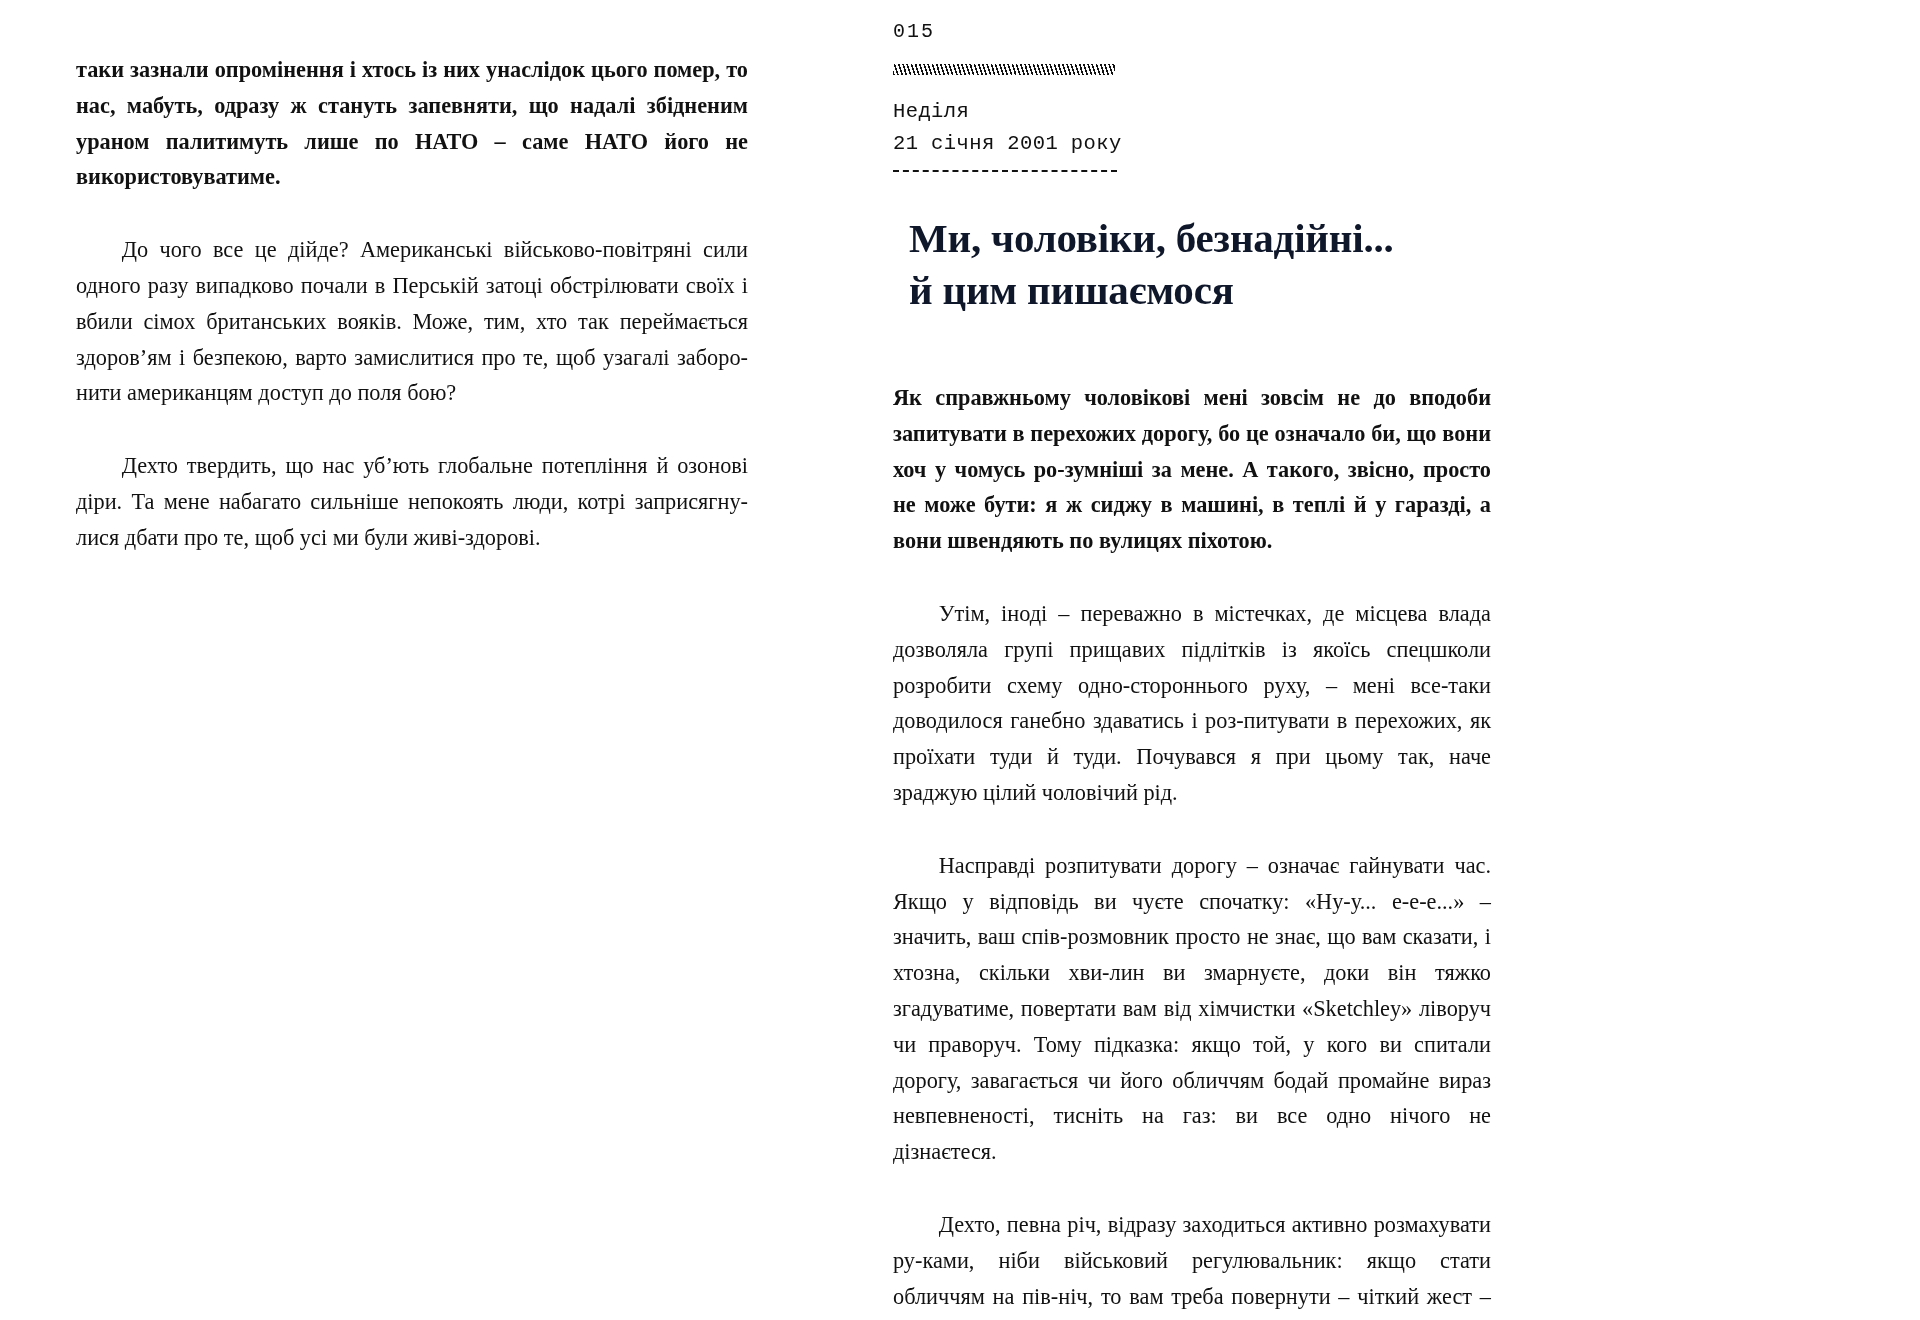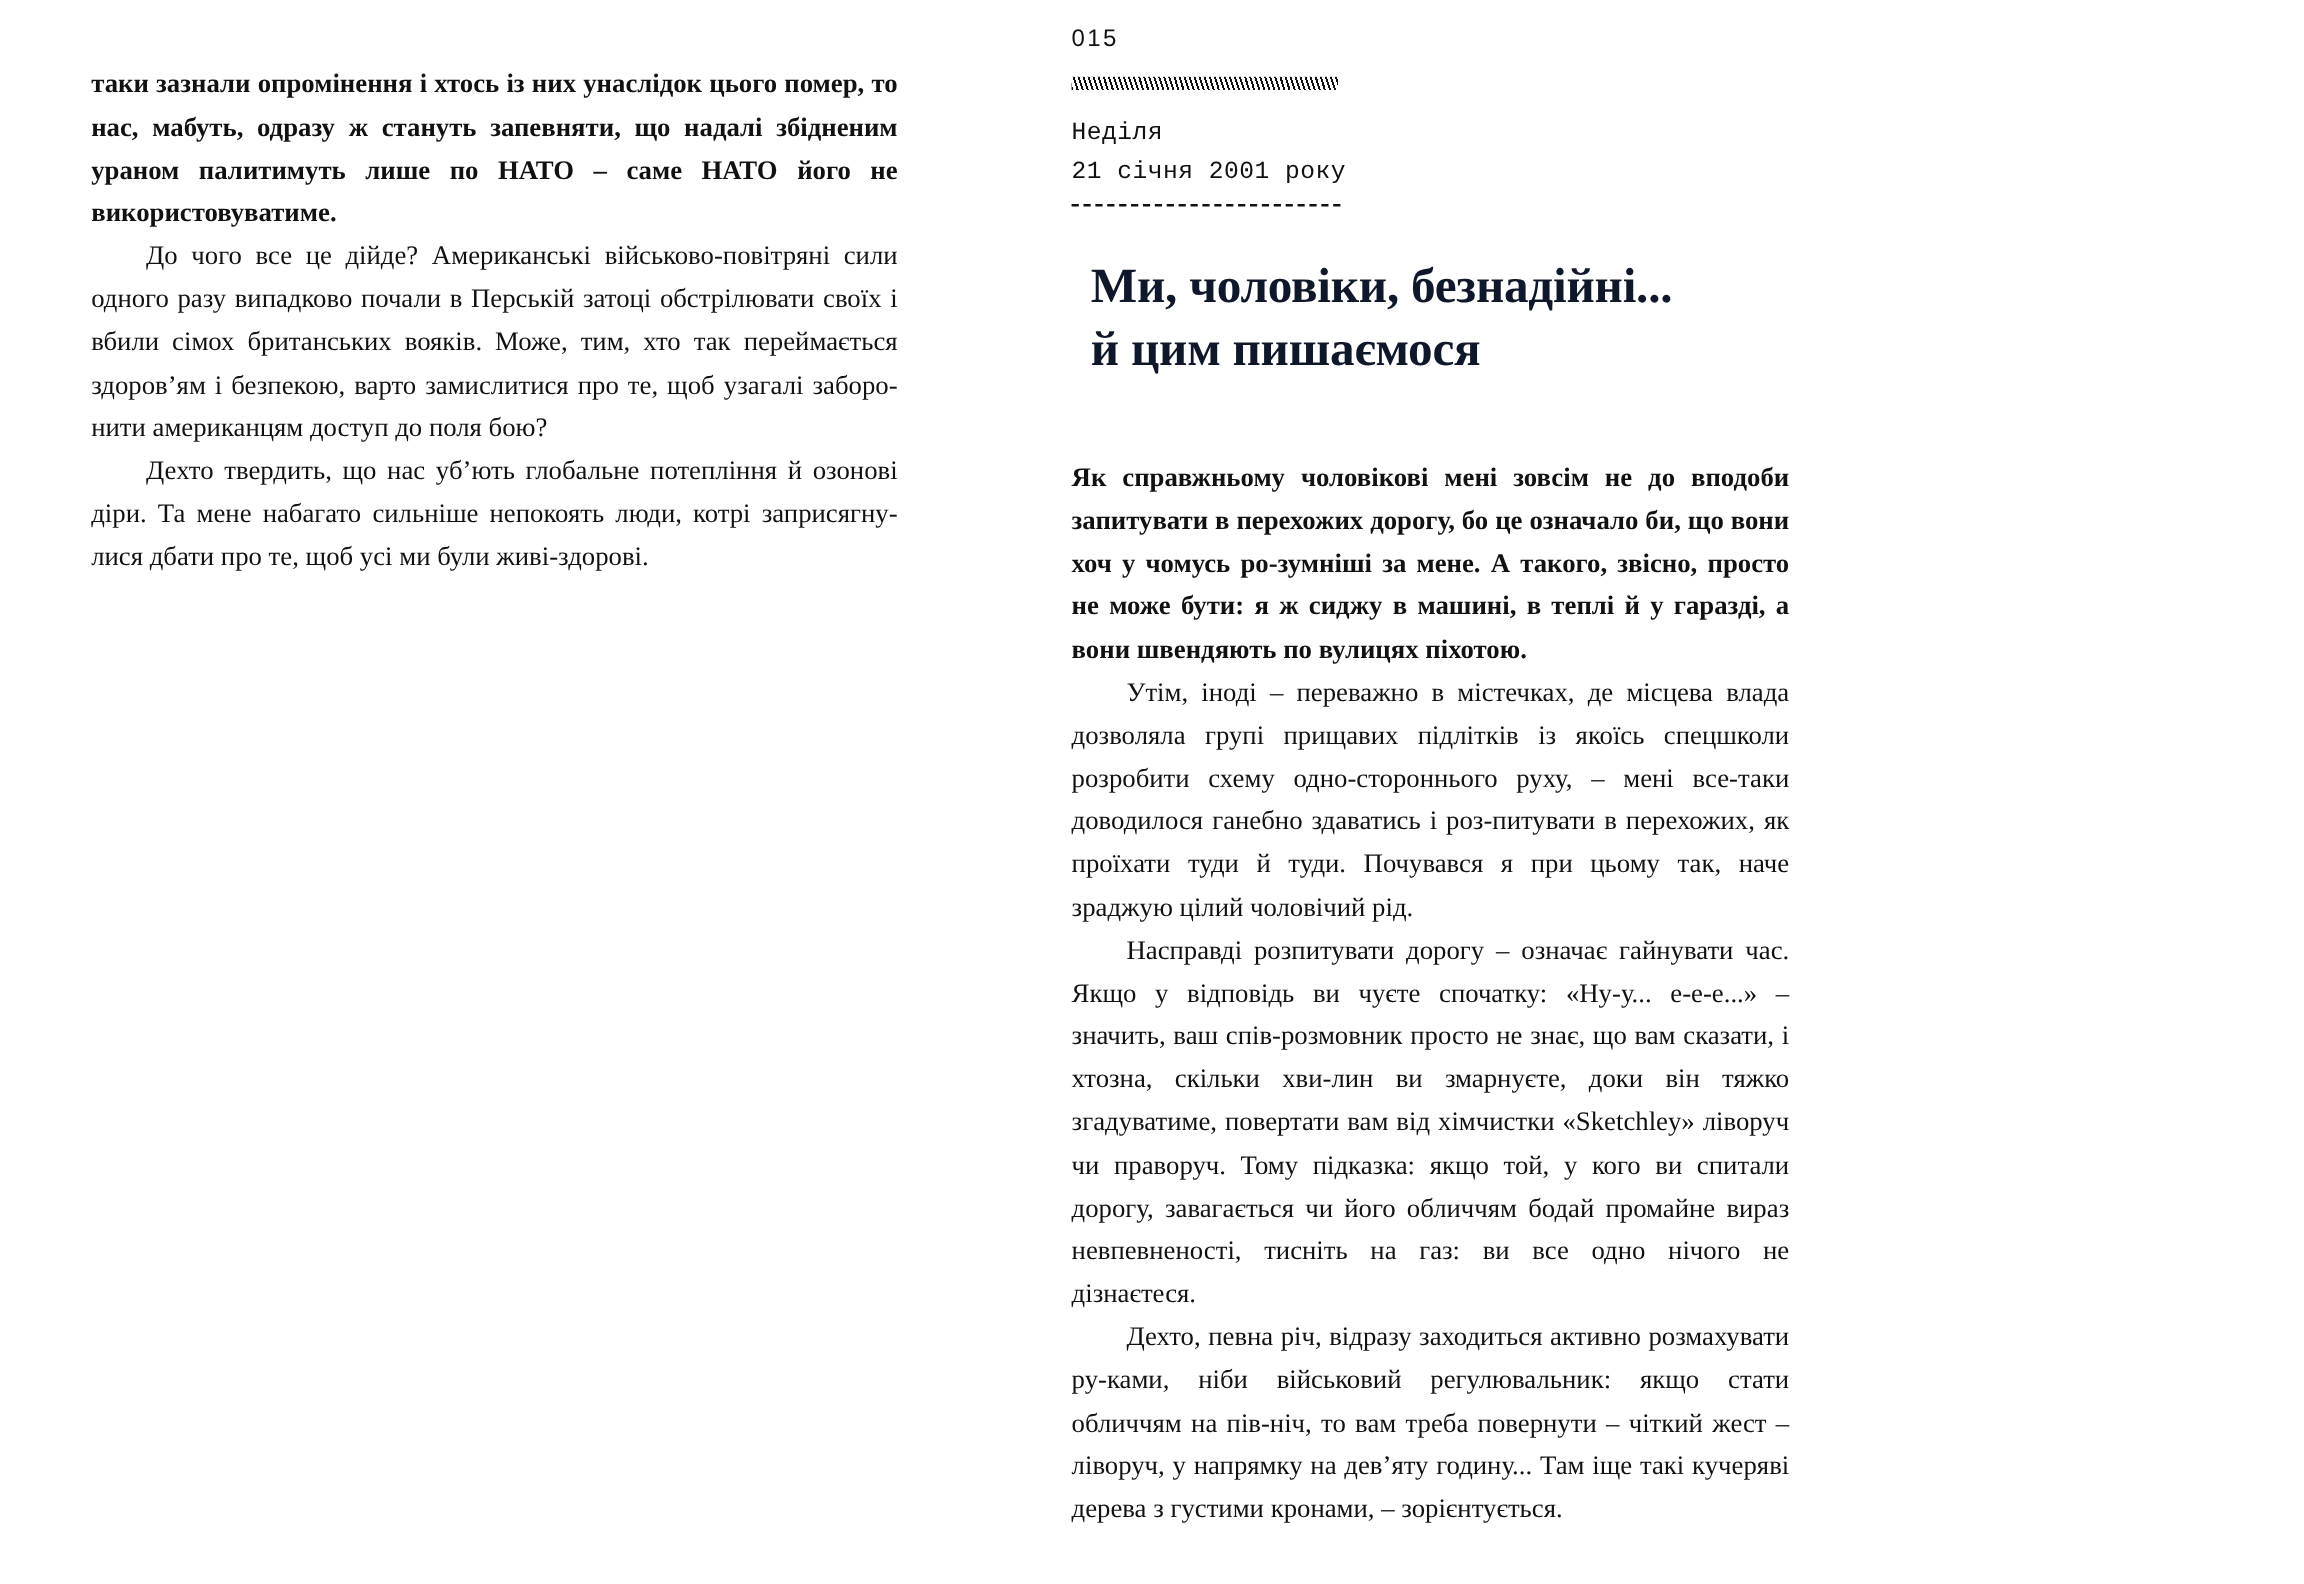--- a/index.html
+++ b/index.html
@@ -33,21 +33,21 @@
 
   
   .col-right {
     position: absolute;
     left: 893px;
     top: 22px;
     width: 600px;
   }
 
   .folio {
-    font-family: Liberation Sans, sans-serif;
+    font-family: Liberation Mono, monospace;
     font-size: 20px;
     letter-spacing: 2px;
     color: #111111;
     line-height: 1;
     margin: 0 0 22px 0;
   }
 
   
   .rule-hatched {
     width: 222px;
@@ -100,21 +100,21 @@
 
   
   .prose p {
     margin: 0;
     font-size: 22.3px;
     line-height: 35.8px;
     text-align: justify;
     text-justify: inter-word;
     hyphens: manual;
   }
-  .prose p.indent { text-indent: 2.05em; }
+  .prose p.indent { text-indent: 2.05em; margin-top: 37px; }
   .prose p.cont   { text-indent: 0; font-weight: bold; }
 </style>
 </head>
 <body>
 
 <div class="page">
 
   <div class="col-left prose">
     <p class="cont">таки зазнали опромінення і хтось із них унаслідок цього помер, то нас, мабуть, одразу ж стануть запевняти, що надалі збідненим ураном палитимуть лише по НАТО – саме НАТО його не використовуватиме.</p>
     <p class="indent">До чого все це дійде? Американські військово-повітряні сили одного разу випадково почали в Перській затоці обстрілювати своїх і вбили сімох британських вояків. Може, тим, хто так переймається здоров’ям і безпекою, варто замислитися про те, щоб узагалі заборо-нити американцям доступ до поля бою?</p>

